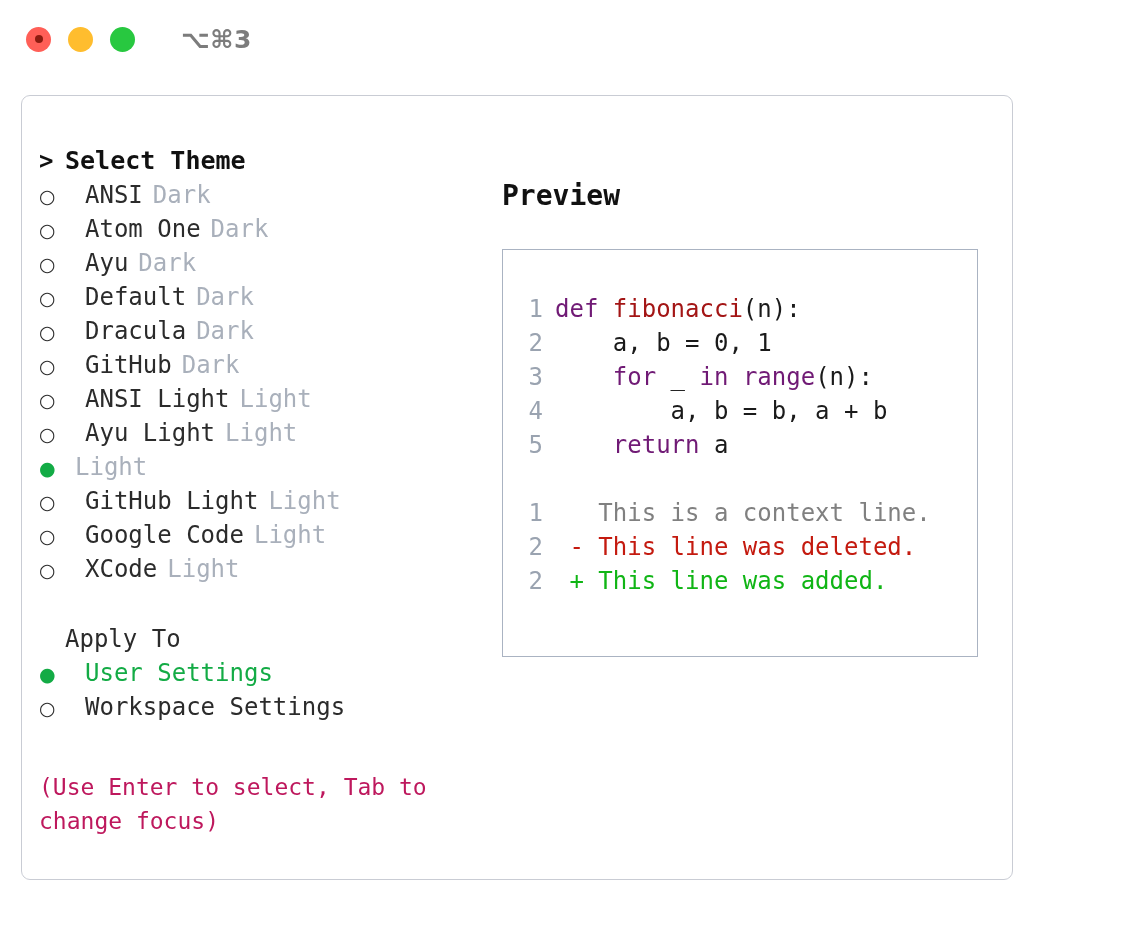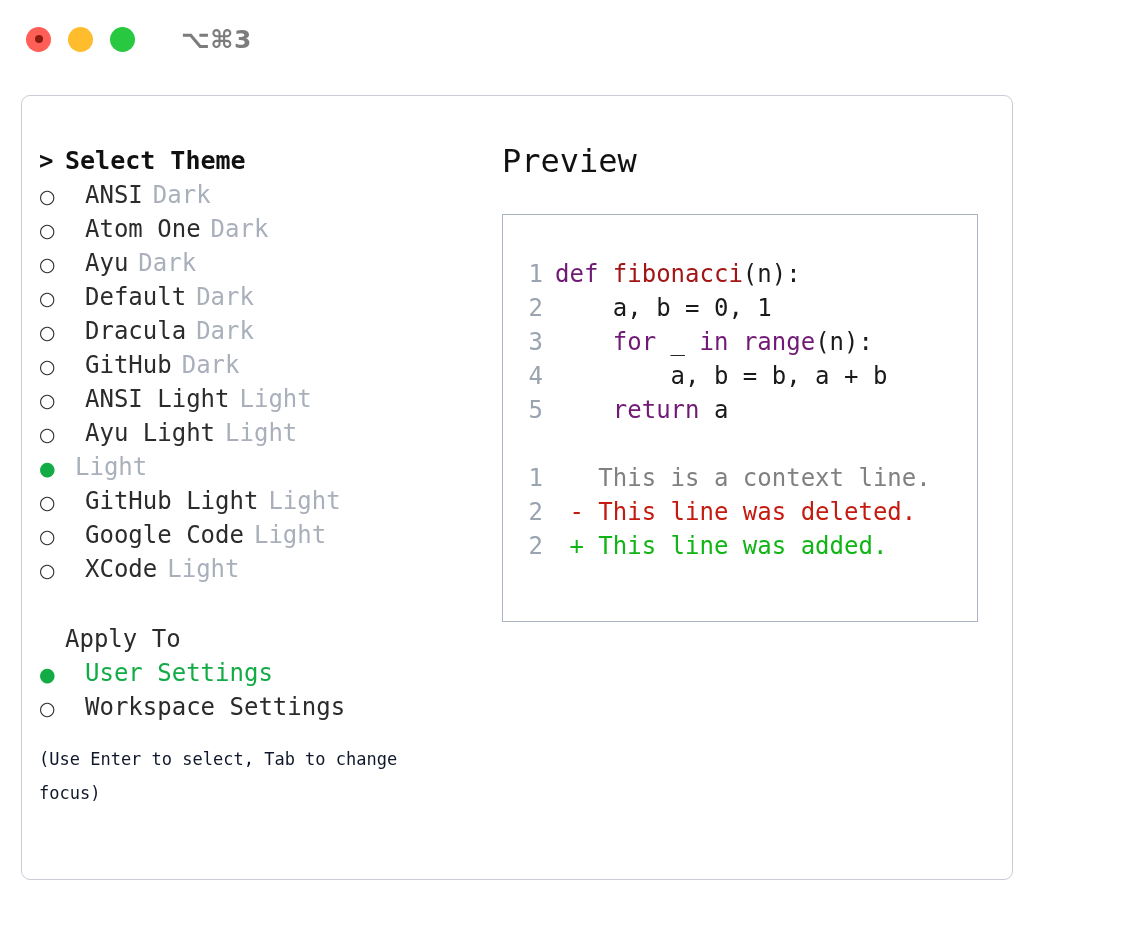--- a/index.html
+++ b/index.html
@@ -142,40 +142,41 @@
 
   .apply-title {
     padding-left: 26px;
     font-size: 24px;
     color: #2b2b2b;
     height: 34px;
     line-height: 34px;
   }
 
   .hint {
-    margin-top: 18px;
+    margin-top: 46px;
     width: 420px;
-    color: #0f172a;
-    font-size: 17px;
+    color: #be185d;
+    font-size: 23px;
     line-height: 34px;
     white-space: pre-wrap;
   }
 
   
   .right-col {
     position: absolute;
     left: 480px;
     top: 48px;
     width: 490px;
   }
   .preview-title {
-    font-size: 32px;
-    font-weight: normal;
+    font-size: 28px;
+    font-weight: bold;
     color: #111111;
     line-height: 34px;
+    margin-top: 35px;
   }
   .preview-box {
     margin-top: 36px;
     width: 476px;
     height: 408px;
     border: 1.5px solid #aab3c2;
     box-sizing: border-box;
     background: #ffffff;
     position: relative;
   }

